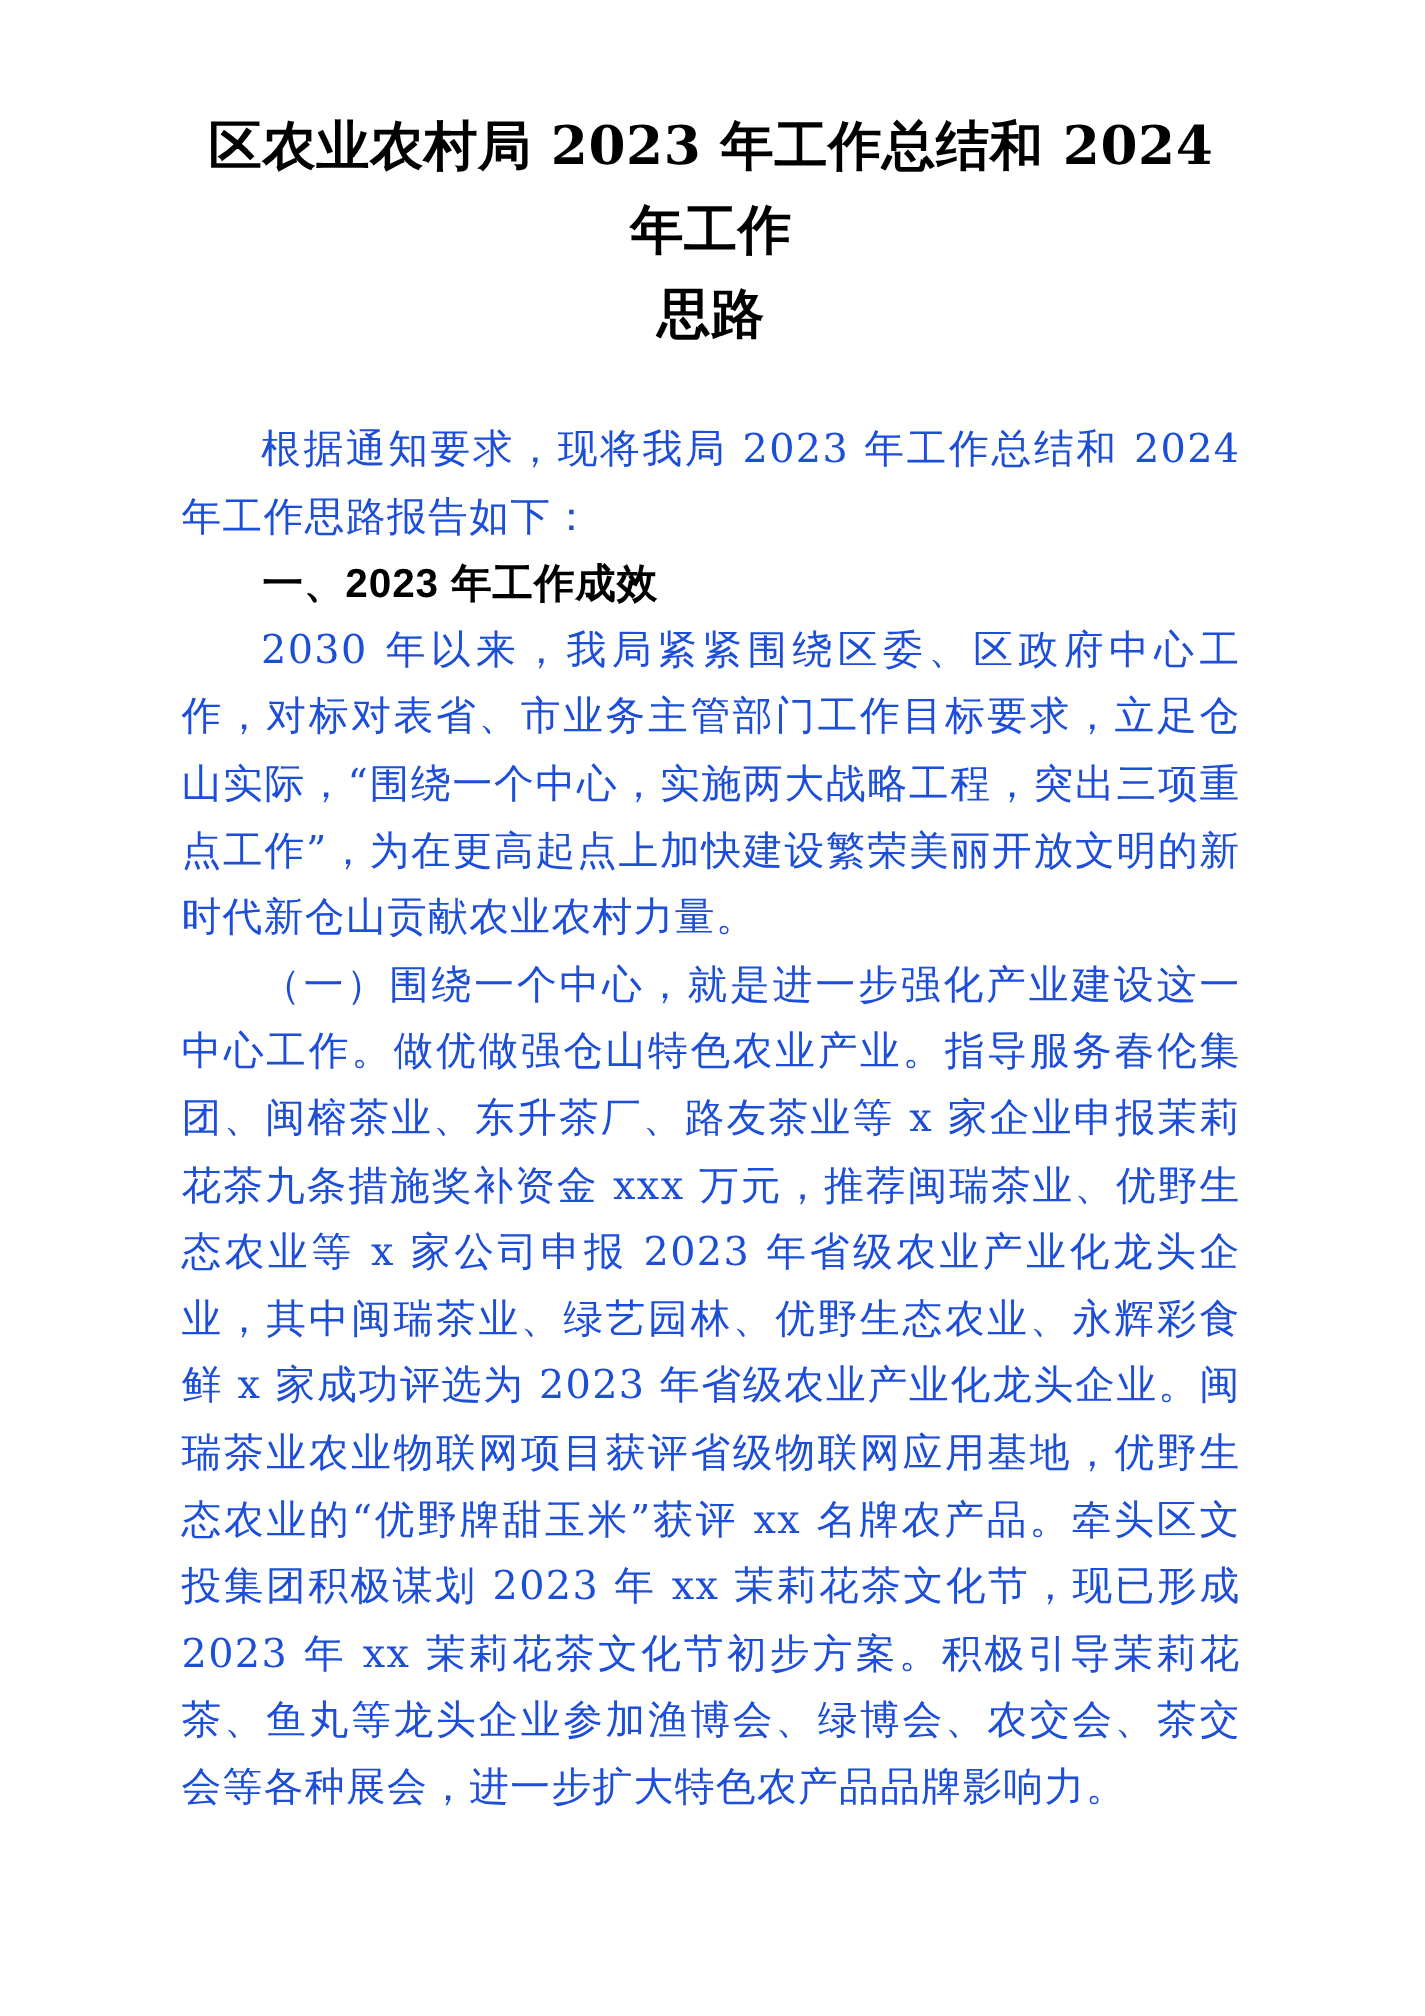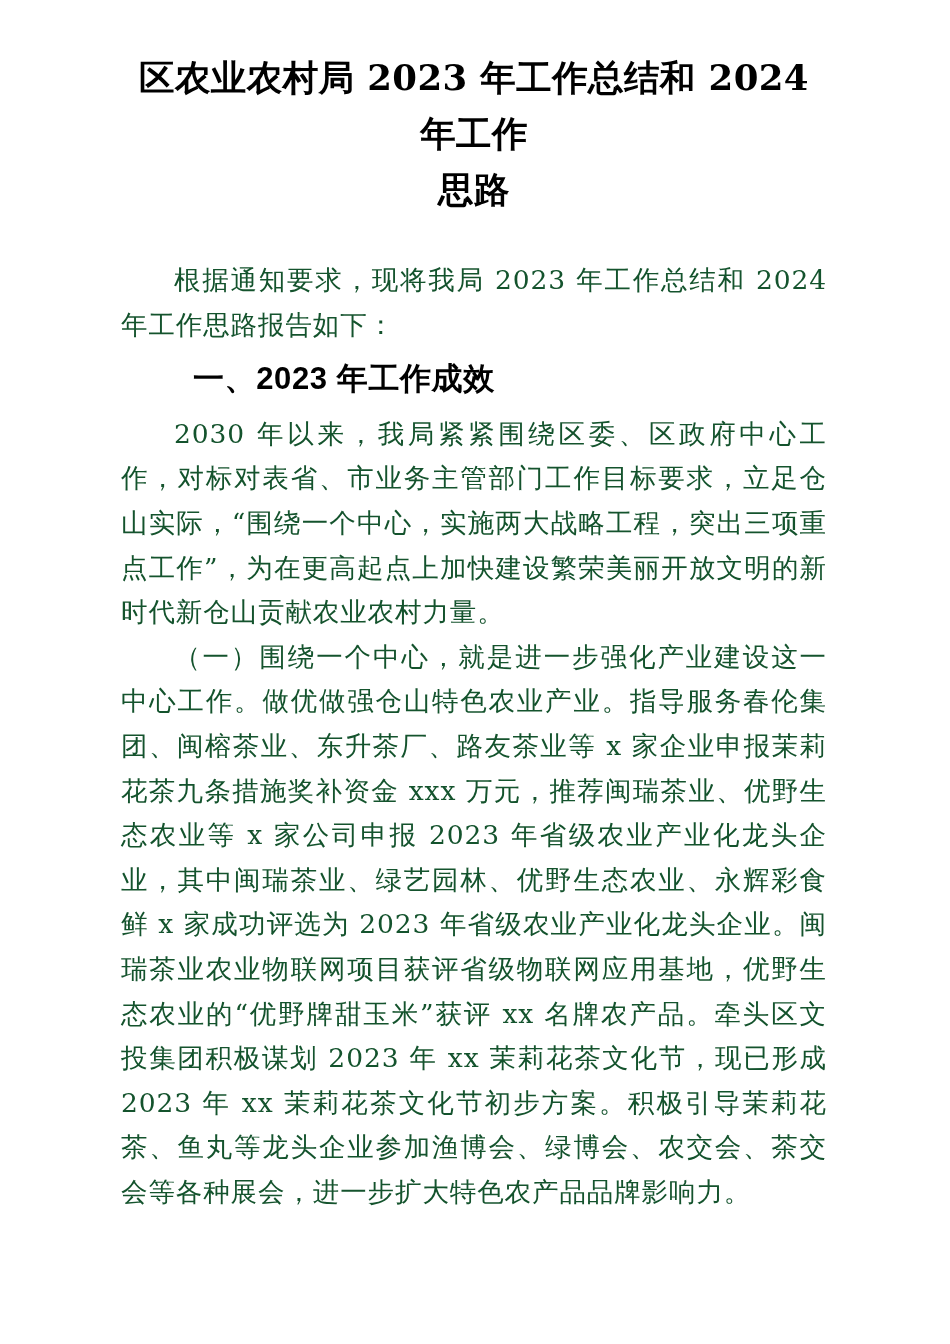--- a/index.html
+++ b/index.html
@@ -24,50 +24,50 @@
 
   
   .doc-title {
     font-family: "DejaVu Serif", "Liberation Serif", serif;
     font-weight: 700;
     font-size: 35.5px;
     line-height: 56px;
     text-align: center;
     color: #000000;
     margin: 0;
-    padding-top: 50px;
+    padding-top: 70px;
     letter-spacing: 0.4px;
   }
 
   
   .body-p {
     font-family: "DejaVu Serif", "Liberation Serif", serif;
     font-size: 26.5px;
     line-height: 44.6px;
-    color: #14532d;
+    color: #1d4ed8;
     text-align: justify;
     text-align-last: left;
     text-justify: inter-character;
     margin: 0;
     text-indent: 2em;
     letter-spacing: 0.9px;
     font-weight: 400;
   }
   .first-body-p {
     margin-top: 40px;
   }
 
   
   .section-heading {
     font-family: "Liberation Sans", "DejaVu Sans", sans-serif;
-    font-size: 31px;
+    font-size: 27px;
     line-height: 44.6px;
     font-weight: 700;
     color: #000000;
-    margin: 10px;
+    margin: 0;
     text-indent: 2em;
     letter-spacing: 0.6px;
   }
 
   .lead-bold {
     font-weight: 400;
   }
 </style>
 </head>
 <body>

